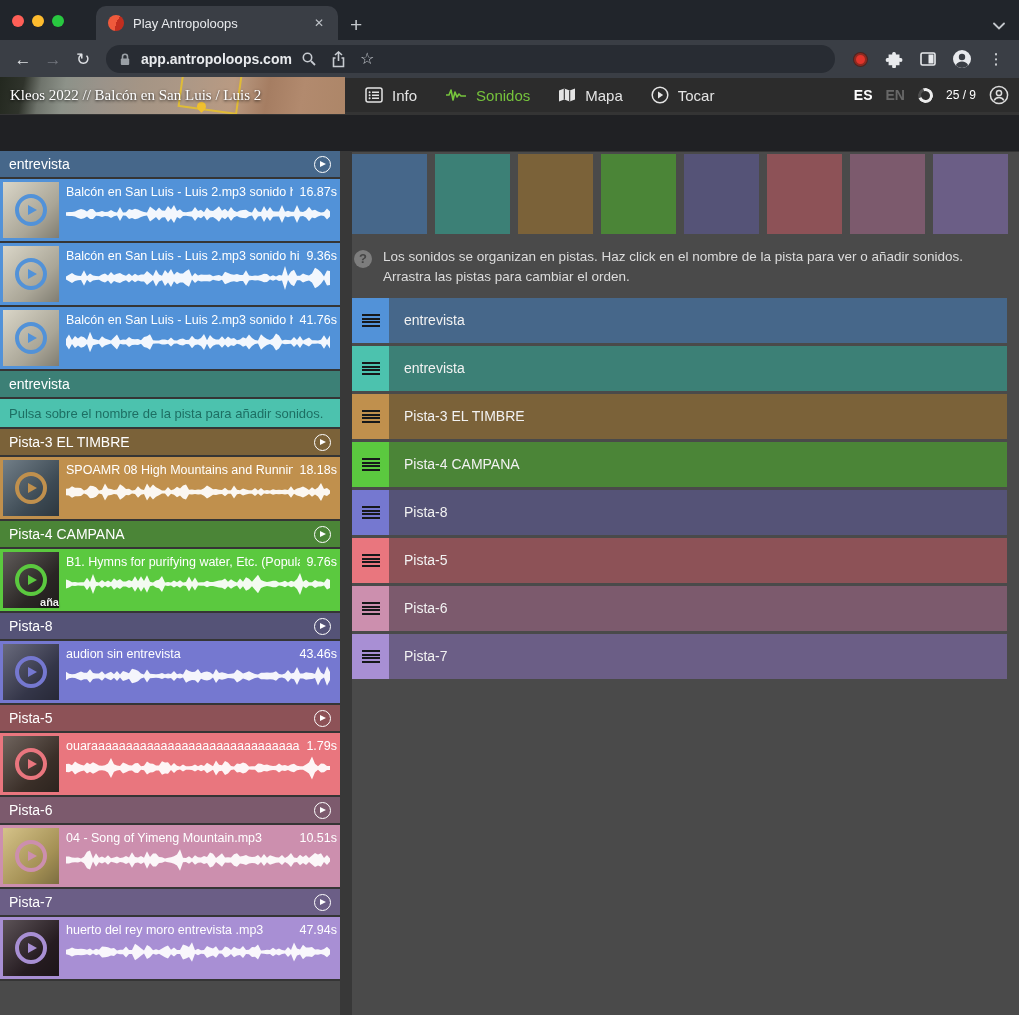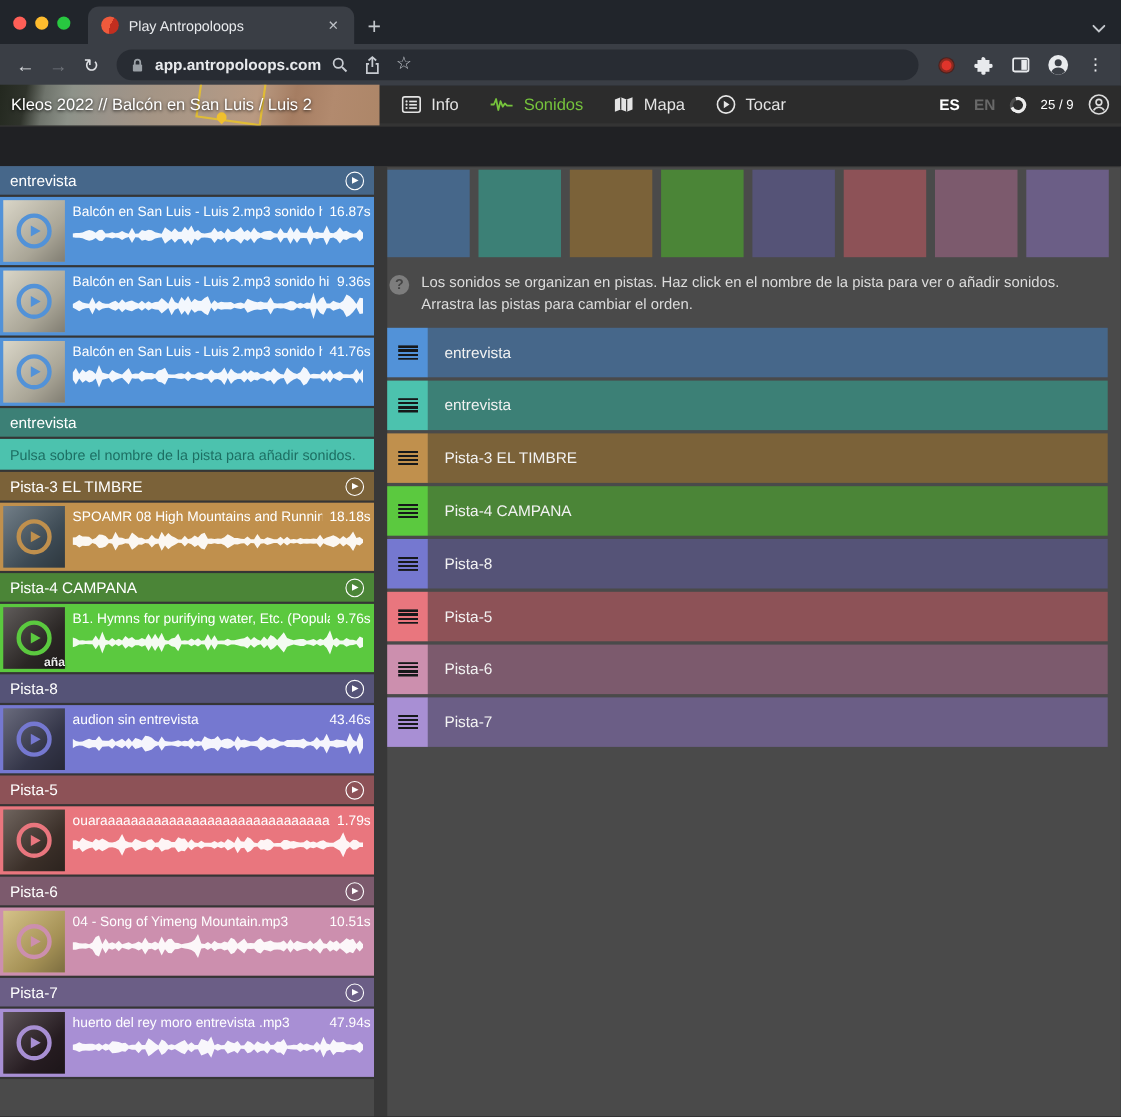--- a/index.html
+++ b/index.html
@@ -4,21 +4,21 @@
 <style>
   * { margin:0; padding:0; box-sizing:border-box; }
   html,body { width:1019px; height:1015px; background:#202124; font-family:"Liberation Sans", sans-serif; }
   .window { width:1019px; height:1015px; display:flex; flex-direction:column; overflow:hidden; }
 
   
   .tabstrip { height:40px; background:#21252b; display:flex; align-items:flex-end; position:relative; flex:none; }
   .traffic { display:flex; gap:8px; padding:0 16px 0 12px; align-self:center; margin-top:2px; }
   .tl { width:12px; height:12px; border-radius:50%; }
   .tl.red{background:#ff5f57}.tl.yellow{background:#febc2e}.tl.green{background:#28c840}
-  .tab { width:242px; height:34px; background:#3a3e45; border-radius:10px 10px 0 0; display:flex; align-items:center; padding:0 10px 0 12px; gap:9px; color:#e8eaed; font-size:13px; }
+  .tab { width:242px; height:34px; background:#3a3e45; border-radius:10px 10px 0 0; display:flex; align-items:center; padding:0 10px 0 12px; gap:9px; color:#e8eaed; font-size:13px;margin-left:16px; }
   .favicon { width:16px; height:16px; border-radius:50%; background:conic-gradient(from 30deg,#c22e1f 0 160deg,#ef5a3c 0 360deg); flex:none; }
   .tab-title { flex:1; white-space:nowrap; overflow:hidden; }
   .tab-close { color:#bdc1c6; font-size:12px; padding:2px 4px; }
   .newtab { color:#c3c7cc; font-size:21px; font-weight:300; margin:0 0 5px 12px; line-height:1; }
   .tab-chevron { position:absolute; right:14px; bottom:10px; }
 
   .toolbar { height:38px; background:#3a3e45; display:flex; align-items:center; padding:0 8px; flex:none; }
   .tbtn { width:30px; text-align:center; color:#dfe1e5; font-size:17px; line-height:1; }
   .tbtn.disabled { color:#72767d; }
   .urlpill { flex:1; height:28px; background:#282c33; border-radius:14px; display:flex; align-items:center; padding:0 12px; margin:0 8px; gap:9px; font-size:14px; min-width:0; }
@@ -29,21 +29,21 @@
   .abtn { width:26px; display:flex; justify-content:center; align-items:center; }
   .record-dot { width:13px; height:13px; border-radius:50%; background:#e0342b; border:2px solid #8e2a20; box-shadow:0 0 0 1px #4a2320; }
   .kebab { color:#e8eaed; font-size:15px; letter-spacing:0; }
 
   
   .appheader { height:37px; background:#2c2c2c; display:flex; align-items:center; flex:none; border-bottom:3px solid #343434; }
   .crumbmap { width:345px; height:37px; position:relative; display:flex; align-items:center; padding:0 10px; flex:none; overflow:hidden;
     background:linear-gradient(100deg,#23281f 0%,#2f332b 7%,#6f746c 12%,#8d9289 19%,#9a938a 29%,#a59585 41%,#ad9886 54%,#b99a82 67%,#a57d62 77%,#b28a6e 87%,#ad8668 100%); }
   .mappoly { position:absolute; left:180px; top:-6px; width:60px; height:40px; border:2px solid #e8c229; transform:rotate(8deg); opacity:.85; }
   .mappin { position:absolute; left:197px; bottom:3px; width:9px; height:9px; border-radius:50% 50% 50% 0; background:#f0c02e; transform:rotate(-45deg); }
-  .crumb { position:relative; color:#fff; font-size:15px; white-space:nowrap; text-shadow:0 1px 3px rgba(0,0,0,.85); }
+  .crumb { position:relative; color:#fff; font-size:15px; white-space:nowrap; text-shadow:0 1px 3px rgba(0,0,0,.85);font-family:Liberation Serif, serif; }
   .nav { display:flex; align-items:center; gap:28px; padding-left:20px; }
   .navitem { display:flex; align-items:center; gap:9px; color:#e4e4e4; font-size:15px; }
   .navitem.active { color:#76c33c; }
   .headright { margin-left:auto; display:flex; align-items:center; gap:13px; padding-right:10px; }
   .lang-es { color:#fff; font-size:14px; font-weight:700; }
   .lang-en { color:#686868; font-size:14px; font-weight:700; }
   .spinner { width:15px; height:15px; border-radius:50%; border:3px solid #ececec; border-left-color:#4d4d4d; transform:rotate(25deg); }
   .counter { color:#fff; font-size:12px; font-weight:400; white-space:nowrap; }
 
   

